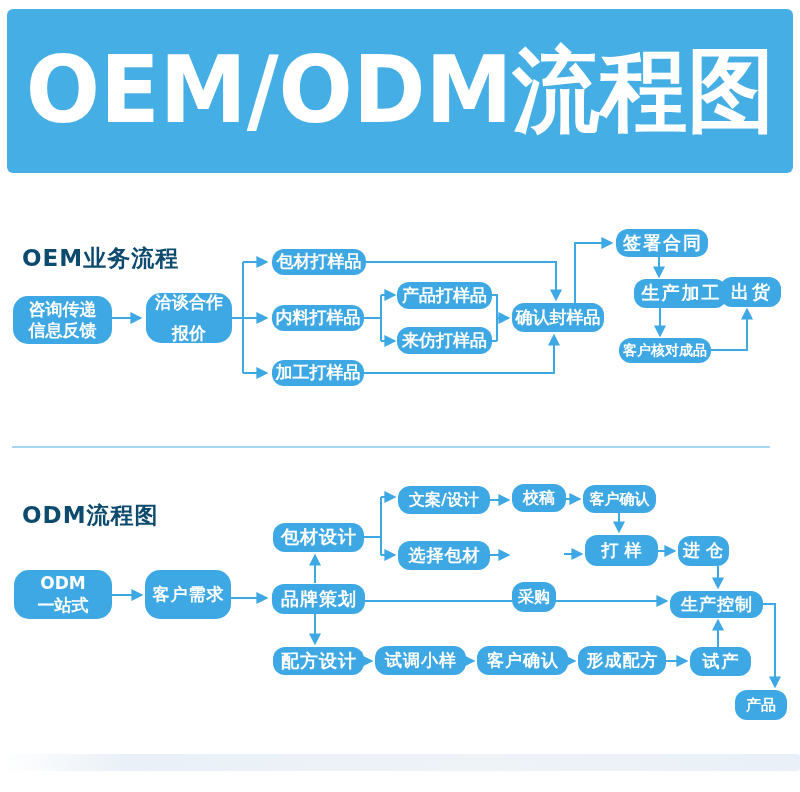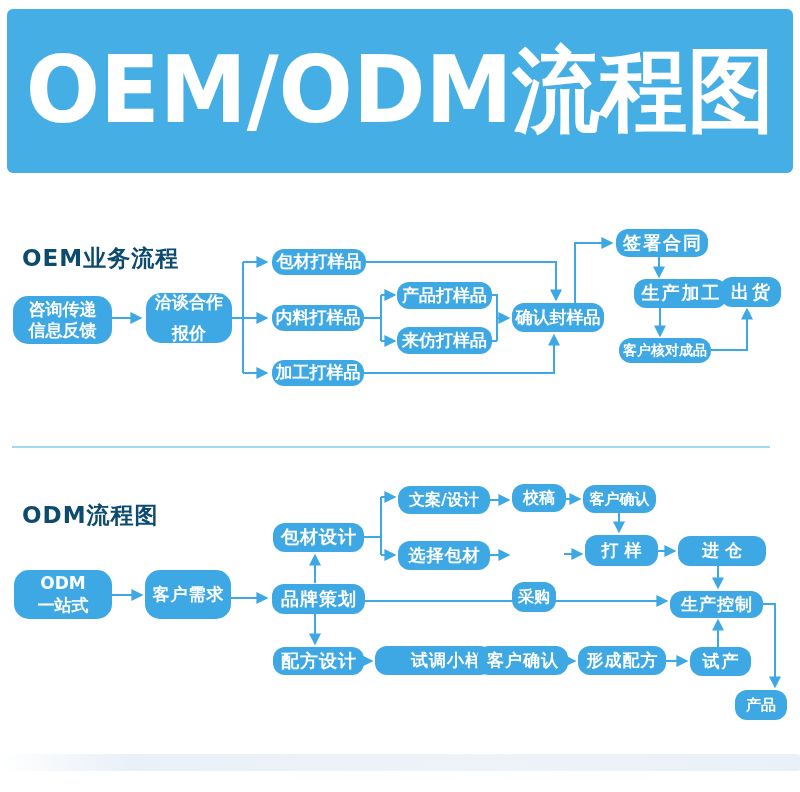--- a/index.html
+++ b/index.html
@@ -177,27 +177,27 @@
 </div>
 <div class="node ls1" style="left:398px;top:541px;width:92px;height:29px;">
   <span>选择包材</span>
 </div>
 <div class="node fs16" style="left:512px;top:538px;width:44px;height:30px;margin-top:44px;">
   <span>采购</span>
 </div>
 <div class="node ls6" style="left:585px;top:535px;width:73px;height:31px;">
   <span>打样</span>
 </div>
-<div class="node ls6" style="left:678px;top:536px;width:88px;height:30px;">
+<div class="node ls6" style="left:678px;top:536px;width:51px;height:30px;align-items:flex-end;">
   <span>进仓</span>
 </div>
 <div class="node ls1" style="left:670px;top:591px;width:93px;height:27px;">
   <span>生产控制</span>
 </div>
-<div class="node ls1" style="left:375px;top:646px;width:91px;height:29px;padding-left:26px;">
+<div class="node ls1" style="left:375px;top:646px;width:91px;height:29px;">
   <span>试调小样</span>
 </div>
 <div class="node ls1" style="left:477px;top:646px;width:91px;height:29px;">
   <span>客户确认</span>
 </div>
 <div class="node ls1" style="left:578px;top:646px;width:88px;height:29px;">
   <span>形成配方</span>
 </div>
 <div class="node ls2" style="left:690px;top:647px;width:61px;height:29px;">
   <span>试产</span>

